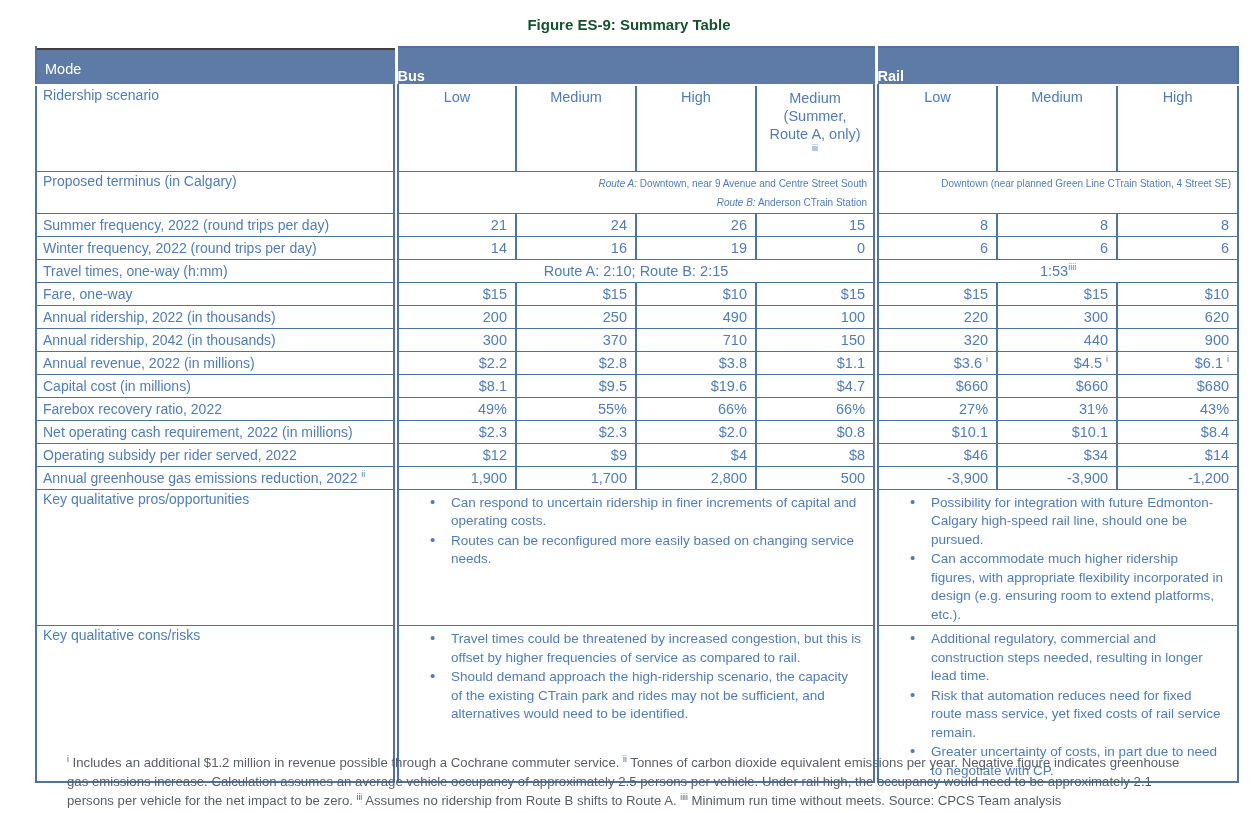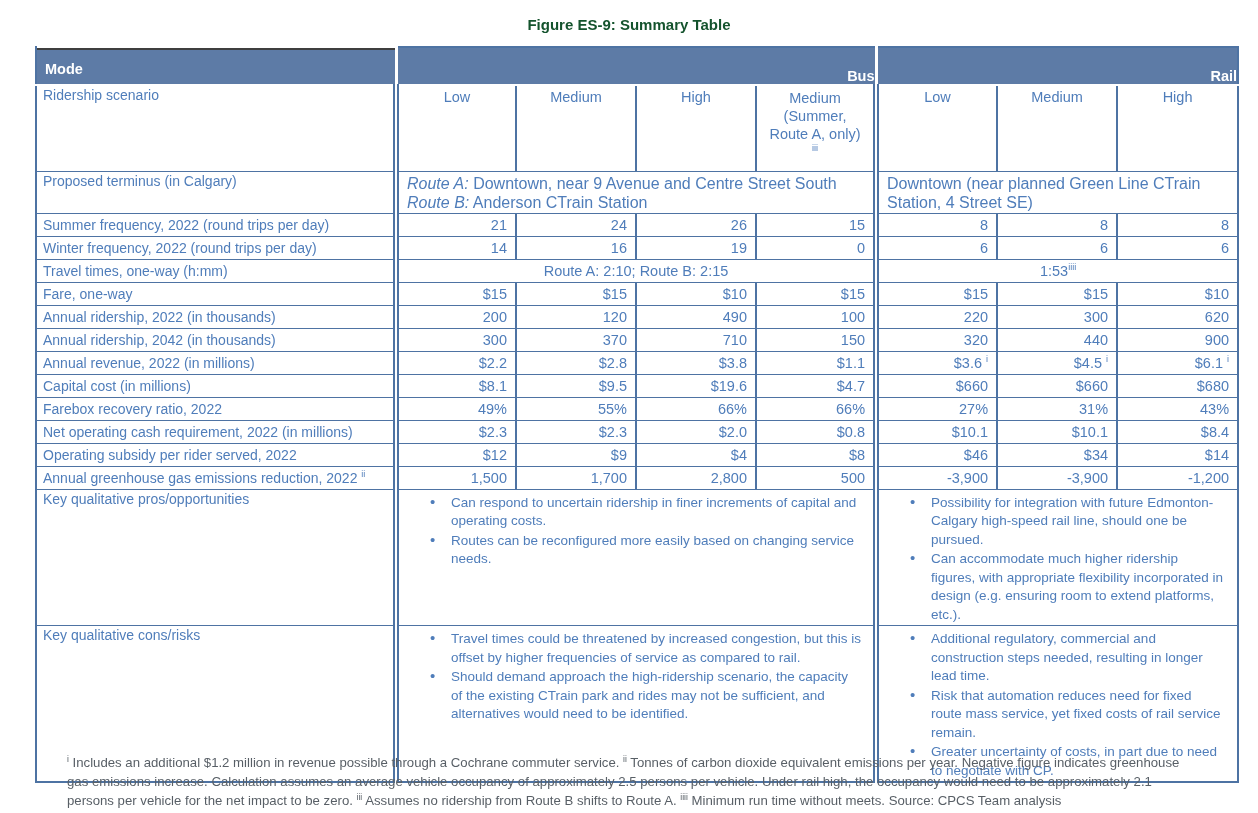--- a/index.html
+++ b/index.html
@@ -8,35 +8,35 @@
 
   .fig-title { position:absolute; top:16px; left:0; width:100%; text-align:center;
     font-size:15px; font-weight:bold; color:#14532d; }
 
   table.summary { position:absolute; left:35px; top:46px; width:1202px;
     border-collapse:collapse; table-layout:fixed; background:#fff;
     border:2px solid #4e73a3; color:#4f7dba; }
 
   td, th { border:1px solid #4e73a3; border-left-width:2px; border-right-width:2px; overflow:hidden; }
 
-  th { background:#5d7ba6; color:#ffffff; font-size:14.5px; font-weight:bold;
+  th { background:#5d7ba6; color:#ffffff; font-size:14.5px; font-weight:normal;
     border-top:none; border-bottom:2px solid #ffffff; height:31px; vertical-align:middle; }
   th.h-mode { text-align:left; padding:6px 0 0 8px; }
-  th.h-bus, th.h-rail { text-align:right; font-weight:bold; border-left:3px solid #ffffff; padding-top:20px; }
+  th.h-bus, th.h-rail { text-align:left; font-weight:bold; border-left:3px solid #ffffff; padding-top:20px; }
 
   .r-scenario td { height:86px; vertical-align:top; padding-top:3px; border-top:none; }
   .r-terminus td { height:42px; vertical-align:top; padding-top:1px; }
   .r-pros td    { height:115px; vertical-align:top; }
   .r-cons td    { height:126px; vertical-align:top; }
   #metrics td   { height:23px; vertical-align:middle; }
 
   td.lbl { text-align:left; font-size:14px; padding:1px 2px 0 6px; white-space:nowrap;margin-top:32px; }
   td.num { text-align:right; font-size:14.5px; padding:1px 8px 0 2px; white-space:nowrap; }
   td.ctr { text-align:center; font-size:14.5px; }
-  td.txt { text-align:left; font-size:16px; padding:2px 6px 0 8px; line-height:19px;margin-left:12px; }
+  td.txt { text-align:right; font-size:10px; padding:2px 6px 0 8px; line-height:19px;margin-left:12px; }
   td.sep { border-left:6px double #4e73a3; }
 
   .sc { font-size:14.5px; line-height:18px; }
   .supline { font-size:9px; line-height:9px; margin-top:1px; text-align:center; }
   sup { font-size:9px; line-height:0; vertical-align:super; }
 
   td.bullets { padding:4px 12px 0 0; }
   td.bullets ul { list-style:none; }
   td.bullets li { position:relative; padding-left:52px; font-size:13.5px; line-height:18.5px;
     margin-bottom:1px; text-align:left; }
@@ -131,21 +131,21 @@
           <td class="num"><span>$15</span></td>
           <td class="num"><span>$10</span></td>
           <td class="num"><span>$15</span></td>
           <td class="num sep"><span>$15</span></td>
           <td class="num"><span>$15</span></td>
           <td class="num"><span>$10</span></td>
         </tr>
         <tr>
           <td class="lbl"><span>Annual ridership, 2022 (in thousands)</span></td>
           <td class="num sep"><span>200</span></td>
-          <td class="num"><span>120</span></td>
+          <td class="num"><span>250</span></td>
           <td class="num"><span>490</span></td>
           <td class="num"><span>100</span></td>
           <td class="num sep"><span>220</span></td>
           <td class="num"><span>300</span></td>
           <td class="num"><span>620</span></td>
         </tr>
         <tr>
           <td class="lbl"><span>Annual ridership, 2042 (in thousands)</span></td>
           <td class="num sep"><span>300</span></td>
           <td class="num"><span>370</span></td>
@@ -200,21 +200,21 @@
           <td class="num sep"><span>$12</span></td>
           <td class="num"><span>$9</span></td>
           <td class="num"><span>$4</span></td>
           <td class="num"><span>$8</span></td>
           <td class="num sep"><span>$46</span></td>
           <td class="num"><span>$34</span></td>
           <td class="num"><span>$14</span></td>
         </tr>
         <tr>
           <td class="lbl"><span>Annual greenhouse gas emissions reduction, 2022 </span><sup>ii</sup></td>
-          <td class="num sep"><span>1,500</span></td>
+          <td class="num sep"><span>1,900</span></td>
           <td class="num"><span>1,700</span></td>
           <td class="num"><span>2,800</span></td>
           <td class="num"><span>500</span></td>
           <td class="num sep"><span>-3,900</span></td>
           <td class="num"><span>-3,900</span></td>
           <td class="num"><span>-1,200</span></td>
         </tr>
       </tbody>
     <tbody>
       <tr class="r-pros">

